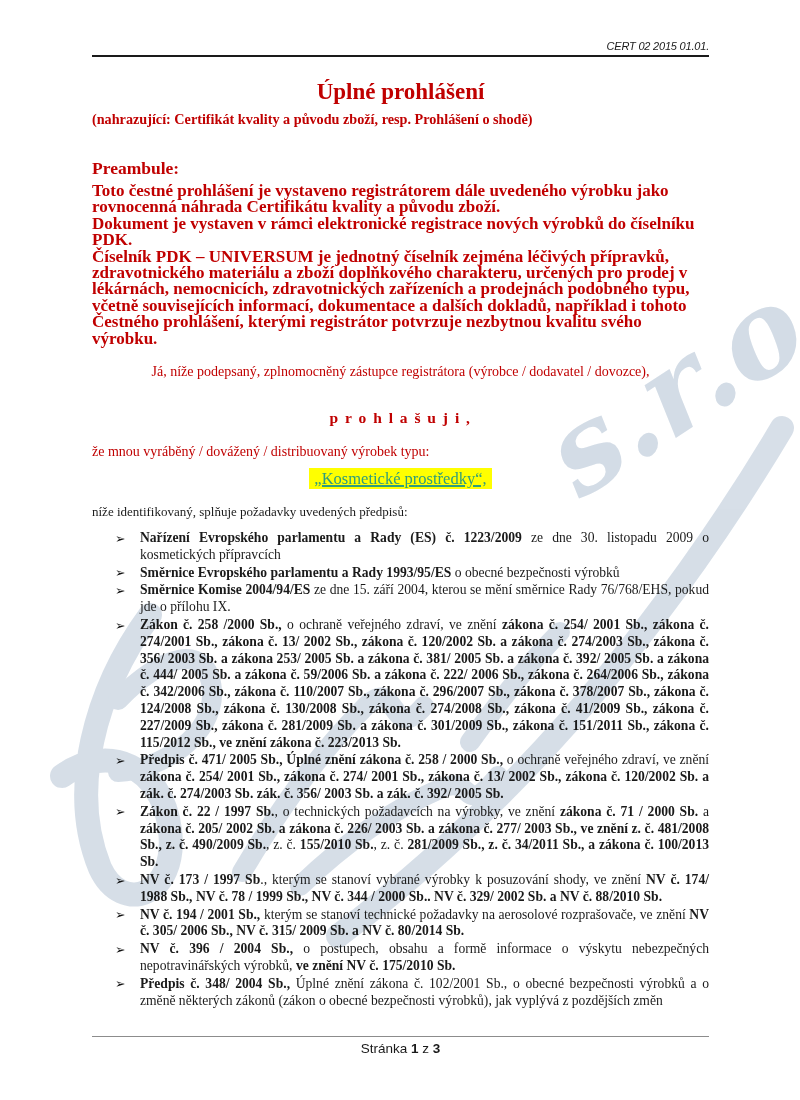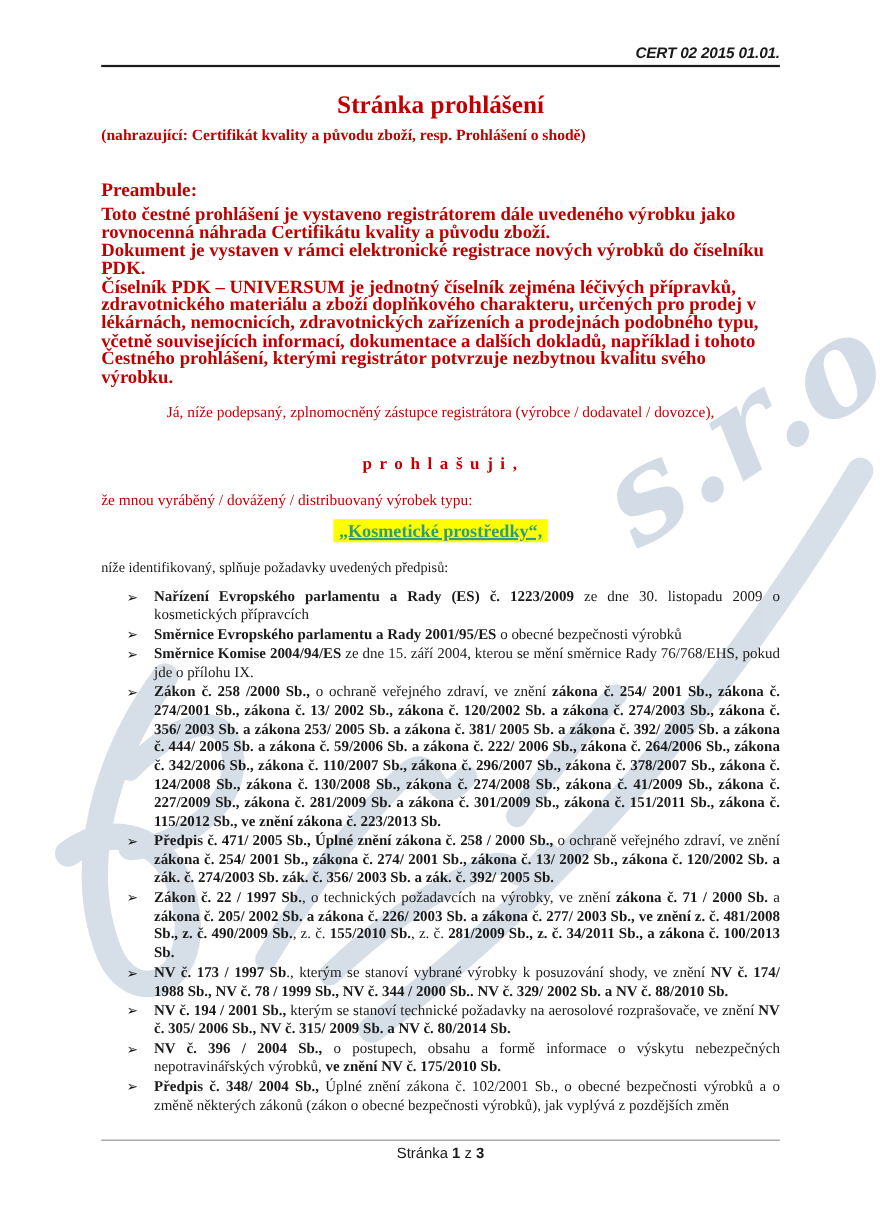--- a/index.html
+++ b/index.html
@@ -9,36 +9,36 @@
     --wm:#C9D4E0;
     --ink:#1A1A1A;
   }
   *{margin:0;padding:0;box-sizing:border-box;}
   html,body{background:#ffffff;}
   body{width:800px;height:1100px;font-family:"Liberation Serif",serif;color:var(--ink);}
   .page{position:relative;width:800px;height:1100px;background:#fff;overflow:hidden;}
   .watermark{position:absolute;left:0;top:0;width:800px;height:1100px;z-index:0;pointer-events:none;}
   .content{position:relative;z-index:1;padding:40px 91px 0 92px;}
 
-  .doc-code{font-family:"Liberation Sans",sans-serif;font-style:italic;font-weight:700;
-            font-size:14px;text-align:right;letter-spacing:-0.2px;padding-bottom:3px;}
+  .doc-code{font-family:"Liberation Sans",sans-serif;font-style:italic;font-weight:400;
+            font-size:11px;text-align:right;letter-spacing:-0.2px;padding-bottom:3px;}
   .header-rule{border-bottom:2.4px solid #1a1a1a;}
 
   .page-title{color:var(--red);font-size:23px;font-weight:700;text-align:center;margin-top:22px;}
   .page-subtitle{color:var(--red);font-size:14.2px;font-weight:700;text-align:left;margin-top:6px;}
 
   .preamble-heading{color:var(--red);font-size:17.5px;font-weight:700;margin-top:30px;}
   .preamble-par{color:var(--red);font-weight:700;font-size:17px;line-height:16.4px;text-align:left;}
   #preamble-paragraphs{margin-top:4px;}
 
   .decl-intro{color:var(--red);font-size:14px;text-align:center;margin-top:17px;}
   .decl-word{color:var(--red);font-size:15.5px;font-weight:700;text-align:center;margin-top:29px;letter-spacing:1.5px;}
   .product-line{color:var(--red);font-size:14px;margin-top:17px;}
   .hl-wrap{text-align:center;margin-top:9px;}
-  .highlight{background:var(--hl-bg);color:var(--hl-text);font-size:16.5px;font-weight:700;
+  .highlight{background:var(--hl-bg);color:var(--hl-text);font-size:16.5px;font-weight:400;
              text-decoration:underline;text-decoration-thickness:1.5px;padding:1px 5px;}
   .compliance{font-size:13px;margin-top:15px;}
 
   #regulations{list-style:none;margin-top:10px;}
   .reg-item{position:relative;padding-left:48px;font-size:13.6px;line-height:16.8px;
             text-align:justify;margin-bottom:1px;}
   .reg-item .bullet{position:absolute;left:23px;top:0.5px;font-size:12.5px;color:#111;}
   .reg-text .b{font-weight:700;}
 
   .footer{position:absolute;left:92px;right:91px;top:1036px;z-index:1;}
@@ -67,39 +67,39 @@
     <g opacity="0.8">
       <text transform="translate(580 500) rotate(-33)" font-family="DejaVu Serif, serif" font-style="italic" font-weight="bold" font-size="118" fill="#C9D4E0">s.r.o.</text>
     </g>
   </svg>
 
   <div class="content">
 
     <div class="doc-code">CERT 02 2015 01.01.</div>
     <div class="header-rule"></div>
 
-    <h1 class="page-title">Stránka prohlášení</h1>
+    <h1 class="page-title">Úplné prohlášení</h1>
     <div class="page-subtitle">(nahrazující: Certifikát kvality a původu zboží, resp. Prohlášení o shodě)</div>
 
     <h2 class="preamble-heading">Preambule:</h2>
     <div id="preamble-paragraphs">
         <p class="preamble-par">Toto čestné prohlášení je vystaveno registrátorem dále uvedeného výrobku jako rovnocenná náhrada Certifikátu kvality a původu zboží.</p>
         <p class="preamble-par">Dokument je vystaven v rámci elektronické registrace nových výrobků do číselníku PDK.</p>
         <p class="preamble-par">Číselník PDK – UNIVERSUM je jednotný číselník zejména léčivých přípravků, zdravotnického materiálu a zboží doplňkového charakteru, určených pro prodej v lékárnách, nemocnicích, zdravotnických zařízeních a prodejnách podobného typu, včetně souvisejících informací, dokumentace a dalších dokladů, například i tohoto Čestného prohlášení, kterými registrátor potvrzuje nezbytnou kvalitu svého výrobku.</p>
       </div>
 
     <p class="decl-intro">Já, níže podepsaný, zplnomocněný zástupce registrátora (výrobce / dodavatel / dovozce),</p>
     <p class="decl-word">p r o h l a š u j i ,</p>
     <p class="product-line">že mnou vyráběný / dovážený  / distribuovaný výrobek typu:</p>
     <p class="hl-wrap"><span class="highlight">„Kosmetické prostředky“,</span></p>
     <p class="compliance">níže identifikovaný, splňuje požadavky uvedených předpisů:</p>
 
     <ul id="regulations">
         <li class="reg-item"><span class="bullet">➢</span><span class="reg-text"><span class="b">Nařízení Evropského parlamentu a Rady (ES) č. 1223/2009</span><span> ze dne 30. listopadu 2009 o kosmetických přípravcích</span></span></li>
-        <li class="reg-item"><span class="bullet">➢</span><span class="reg-text"><span class="b">Směrnice Evropského parlamentu a Rady 2001/95/ES</span><span> o obecné bezpečnosti výrobků</span></span></li>
+        <li class="reg-item"><span class="bullet">➢</span><span class="reg-text"><span class="b">Směrnice Evropského parlamentu a Rady 1993/95/ES</span><span> o obecné bezpečnosti výrobků</span></span></li>
         <li class="reg-item"><span class="bullet">➢</span><span class="reg-text"><span class="b">Směrnice Komise 2004/94/ES</span><span> ze dne 15. září 2004, kterou se mění směrnice Rady 76/768/EHS, pokud jde o přílohu IX.</span></span></li>
         <li class="reg-item"><span class="bullet">➢</span><span class="reg-text"><span class="b">Zákon č. 258 /2000 Sb.,</span><span> o ochraně veřejného zdraví, ve znění </span><span class="b">zákona č. 254/ 2001 Sb., zákona č. 274/2001 Sb., zákona č. 13/ 2002 Sb., zákona č. 120/2002 Sb. a zákona č. 274/2003 Sb., zákona č. 356/ 2003 Sb. a zákona 253/ 2005 Sb. a zákona č. 381/ 2005 Sb. a zákona č. 392/ 2005 Sb. a zákona č. 444/ 2005 Sb. a zákona č. 59/2006 Sb. a zákona č. 222/ 2006 Sb., zákona č. 264/2006 Sb., zákona č. 342/2006 Sb., zákona č. 110/2007 Sb., zákona č. 296/2007 Sb., zákona č. 378/2007 Sb., zákona č. 124/2008 Sb., zákona č. 130/2008 Sb., zákona č. 274/2008 Sb., zákona č. 41/2009 Sb., zákona č. 227/2009 Sb., zákona č. 281/2009 Sb. a zákona č. 301/2009 Sb., zákona č. 151/2011 Sb., zákona č. 115/2012 Sb., ve znění zákona č. 223/2013 Sb.</span></span></li>
         <li class="reg-item"><span class="bullet">➢</span><span class="reg-text"><span class="b">Předpis č. 471/ 2005 Sb., Úplné znění zákona č. 258 / 2000 Sb.,</span><span> o ochraně veřejného zdraví, ve znění </span><span class="b">zákona č. 254/ 2001 Sb., zákona č. 274/ 2001 Sb., zákona č. 13/ 2002 Sb., zákona č. 120/2002 Sb. a zák. č. 274/2003 Sb.  zák. č. 356/ 2003 Sb. a zák. č. 392/ 2005 Sb.</span></span></li>
         <li class="reg-item"><span class="bullet">➢</span><span class="reg-text"><span class="b">Zákon č. 22 / 1997 Sb.</span><span>, o technických požadavcích na výrobky, ve znění </span><span class="b">zákona č. 71 / 2000 Sb.</span><span> a </span><span class="b">zákona č. 205/ 2002 Sb. a zákona č. 226/ 2003 Sb. a zákona č. 277/ 2003 Sb., ve znění z. č. 481/2008 Sb., z. č. 490/2009 Sb.</span><span>, z. č. </span><span class="b">155/2010 Sb.</span><span>, z. č. </span><span class="b">281/2009 Sb., z. č. 34/2011 Sb., a zákona č. 100/2013 Sb.</span></span></li>
         <li class="reg-item"><span class="bullet">➢</span><span class="reg-text"><span class="b">NV č. 173 / 1997 Sb</span><span>., kterým se stanoví vybrané výrobky k posuzování shody, ve znění </span><span class="b">NV č. 174/ 1988 Sb., NV č. 78 / 1999 Sb., NV č. 344 / 2000 Sb.. NV č. 329/ 2002 Sb. a NV č. 88/2010 Sb.</span></span></li>
         <li class="reg-item"><span class="bullet">➢</span><span class="reg-text"><span class="b">NV č. 194 / 2001 Sb.,</span><span> kterým se stanoví technické požadavky na aerosolové rozprašovače, ve znění </span><span class="b">NV č. 305/ 2006 Sb., NV č. 315/ 2009 Sb. a NV č. 80/2014 Sb.</span></span></li>
         <li class="reg-item"><span class="bullet">➢</span><span class="reg-text"><span class="b">NV č. 396 / 2004 Sb.,</span><span> o postupech, obsahu a formě informace o výskytu nebezpečných nepotravinářských výrobků, </span><span class="b">ve znění NV č. 175/2010 Sb.</span></span></li>
         <li class="reg-item"><span class="bullet">➢</span><span class="reg-text"><span class="b">Předpis č. 348/ 2004 Sb.,</span><span> Úplné znění zákona č. 102/2001 Sb., o obecné bezpečnosti výrobků a o změně některých zákonů (zákon o obecné bezpečnosti výrobků), jak vyplývá z pozdějších změn</span></span></li>
       </ul>
   </div>

